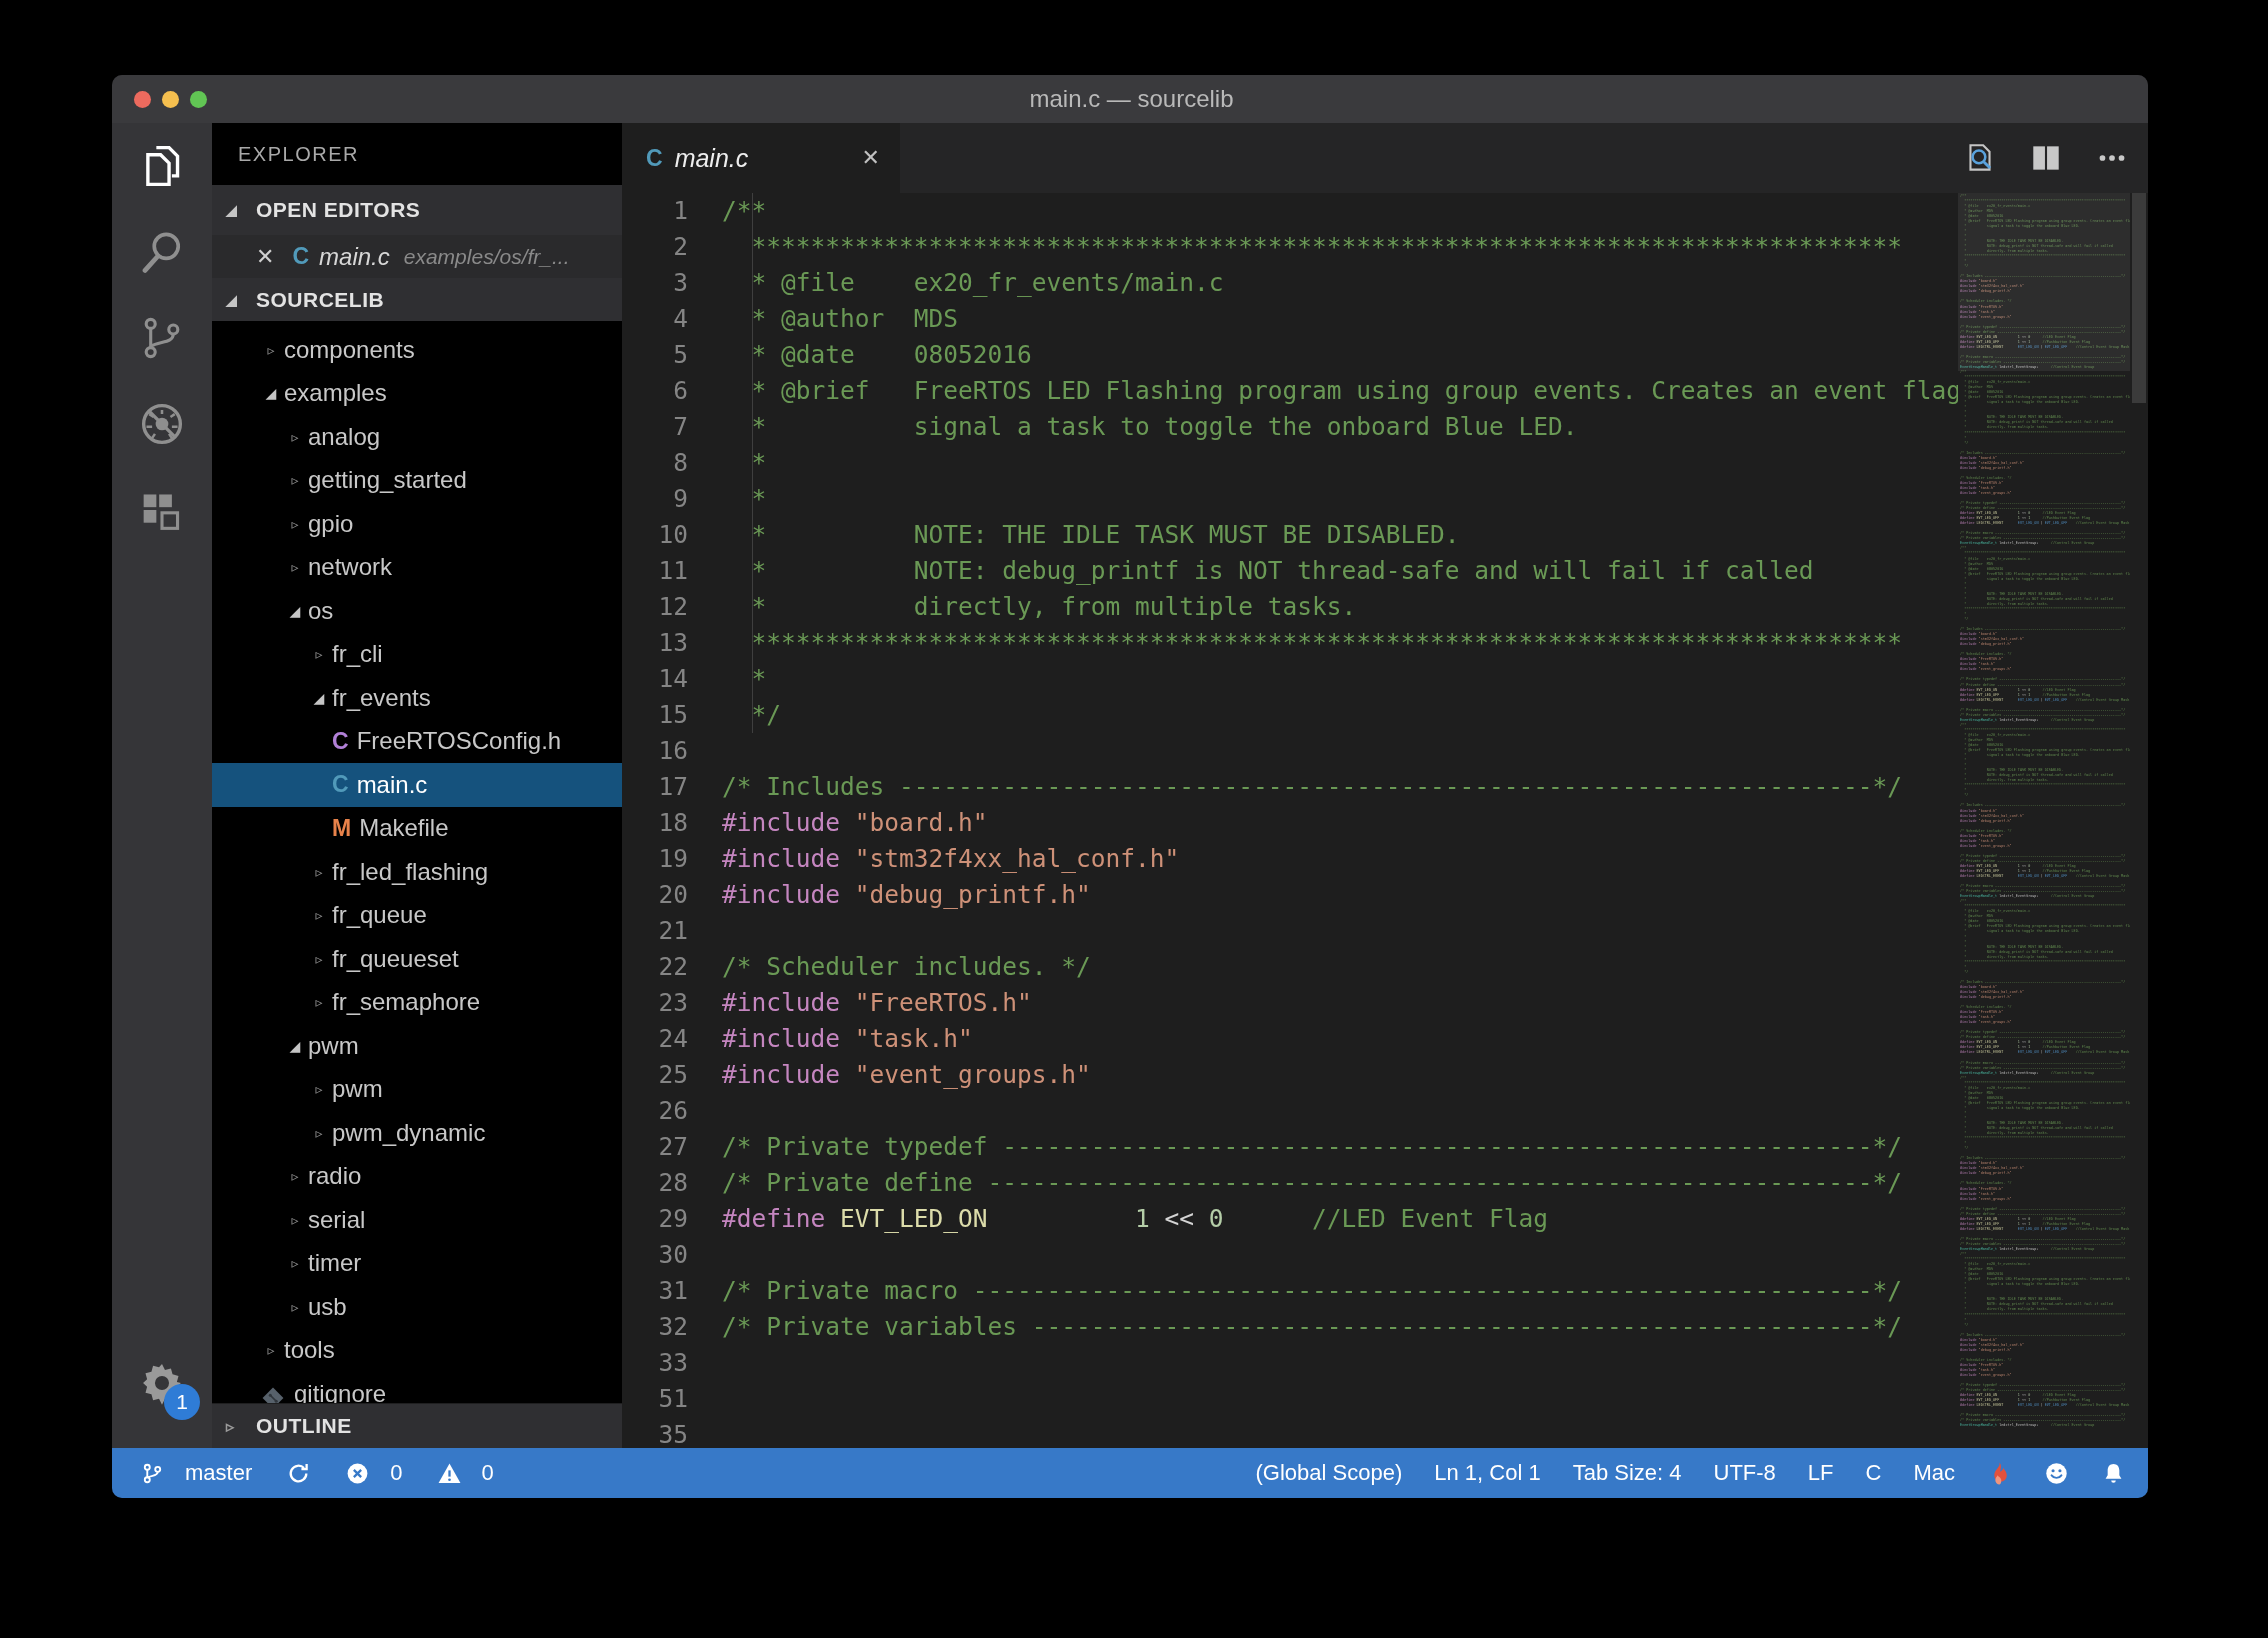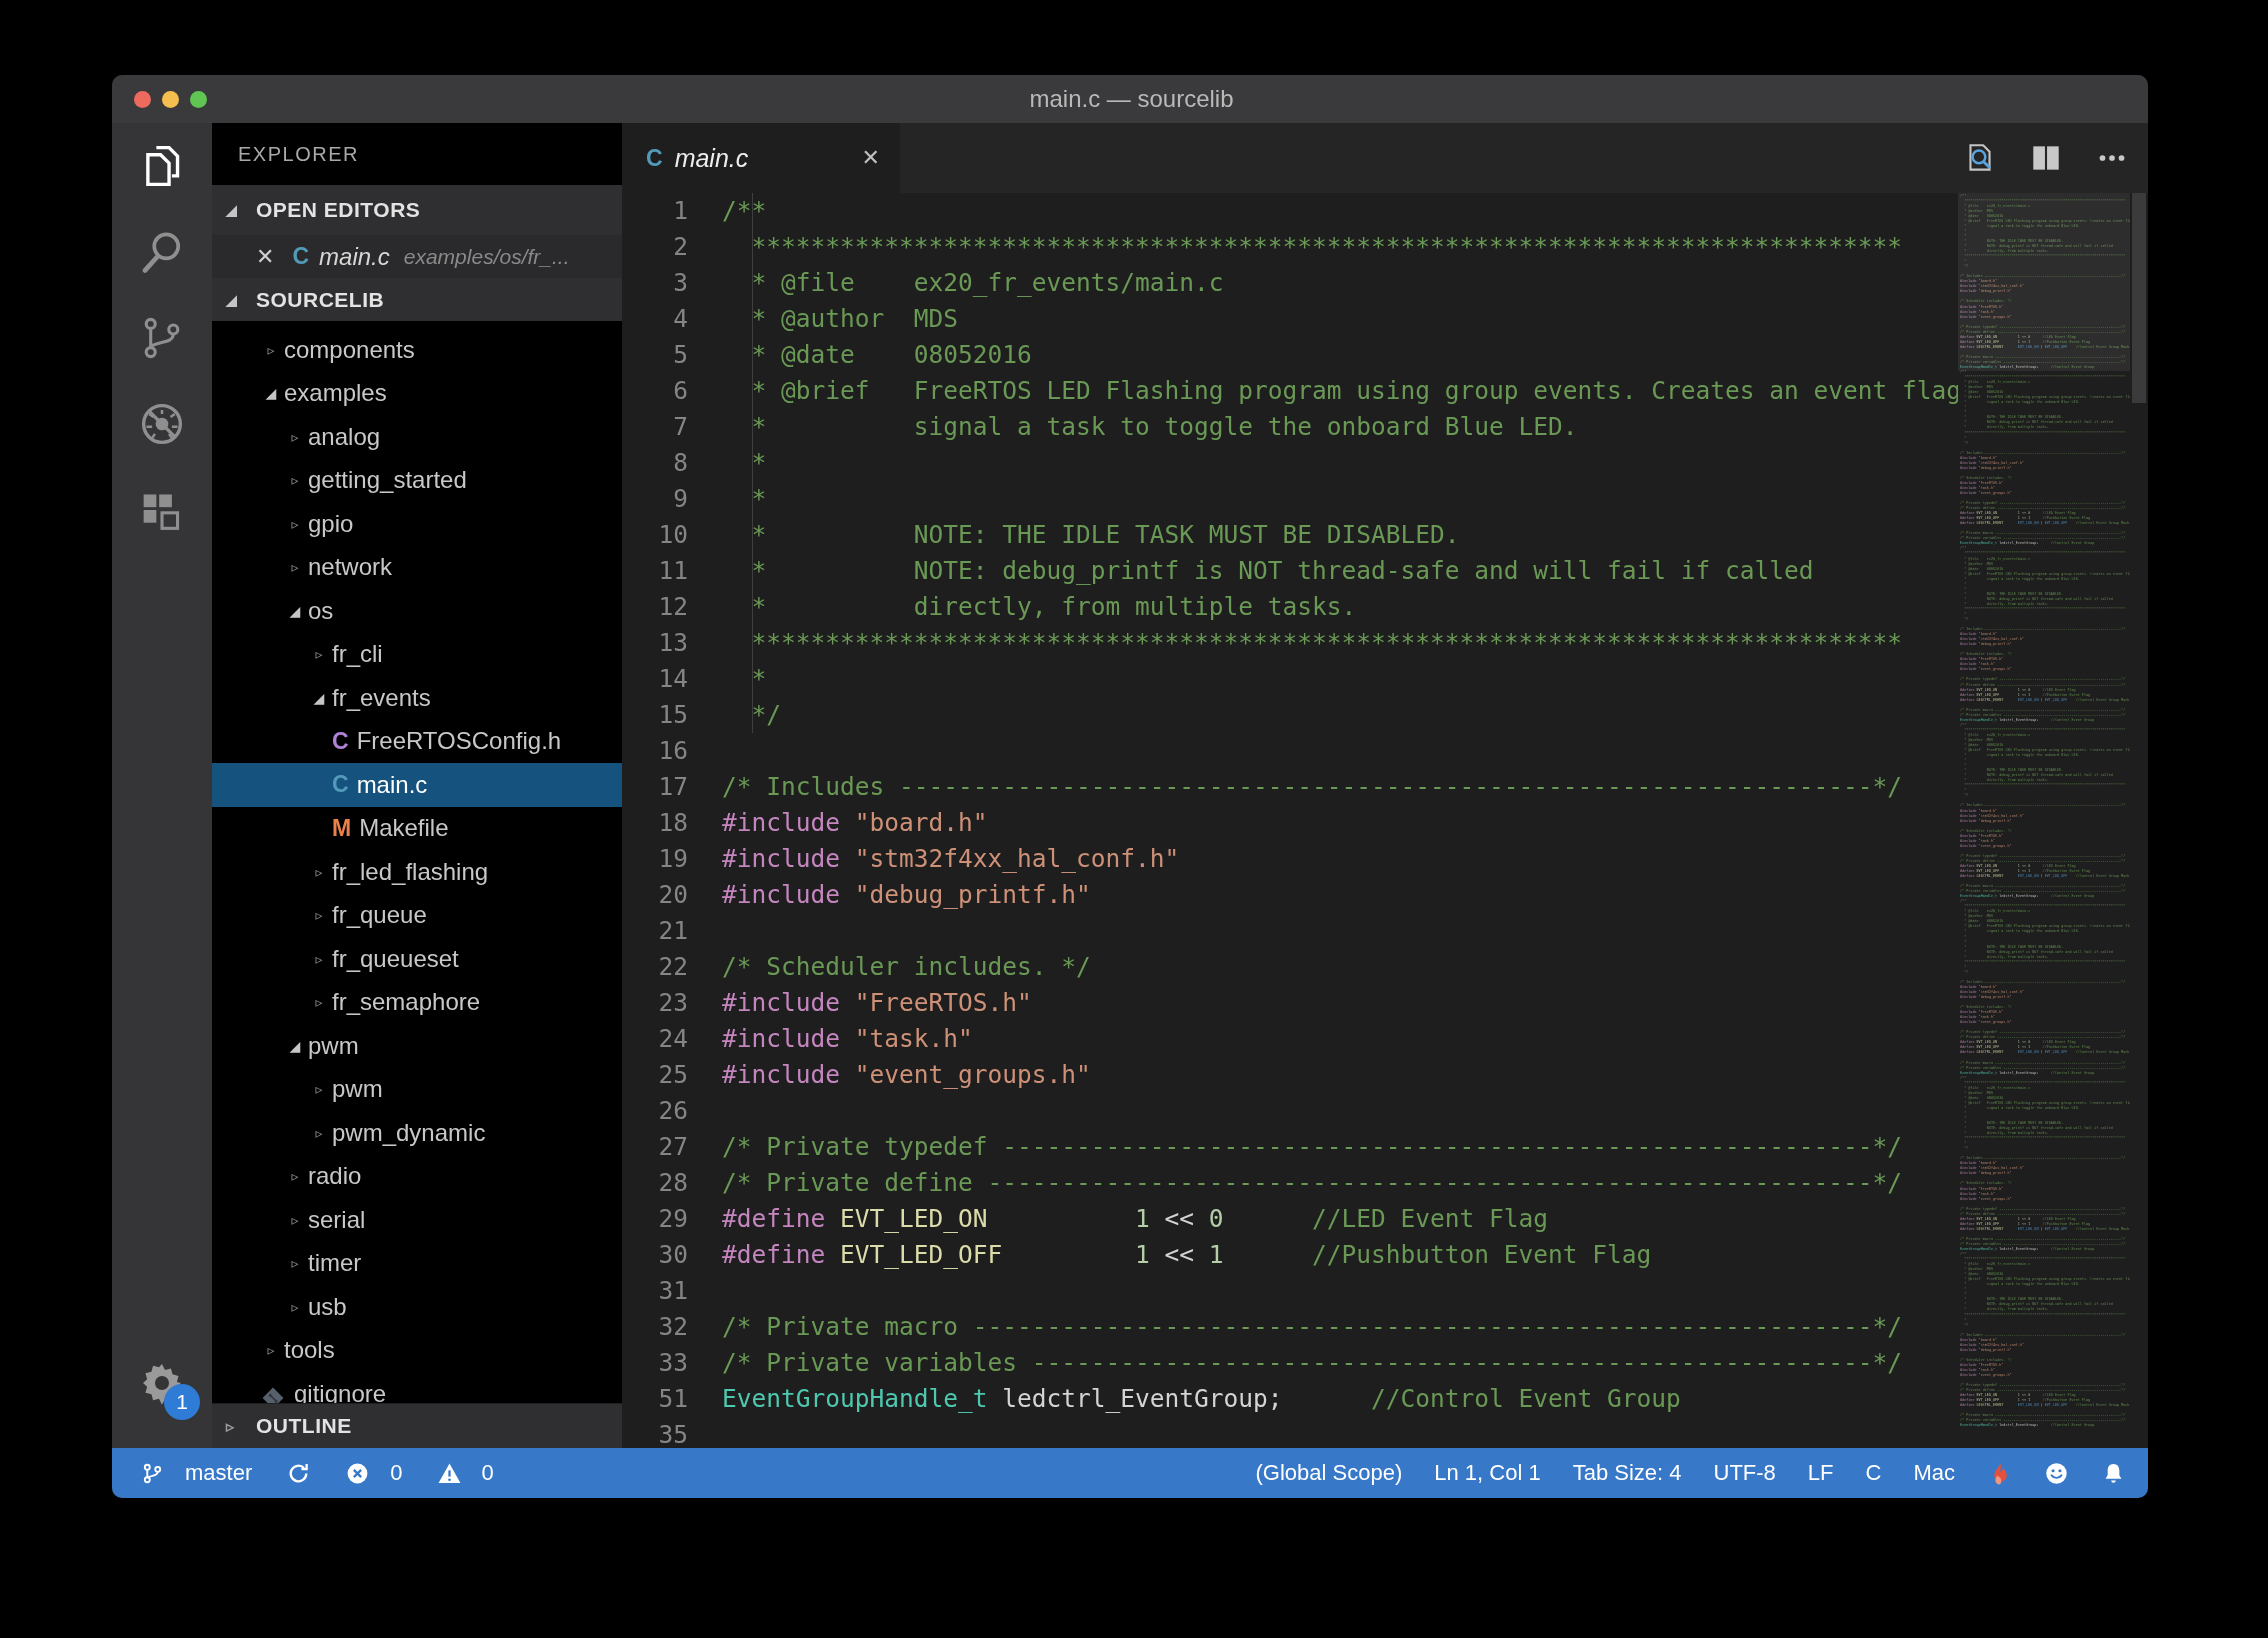--- a/index.html
+++ b/index.html
@@ -384,25 +384,23 @@
               <div class="crow"><span class="pp">#include</span><span class="tx"> </span><span class="st">"debug_printf.h"</span></div>
               <div class="crow"></div>
               <div class="crow"><span class="cm">/* Scheduler includes. */</span></div>
               <div class="crow"><span class="pp">#include</span><span class="tx"> </span><span class="st">"FreeRTOS.h"</span></div>
               <div class="crow"><span class="pp">#include</span><span class="tx"> </span><span class="st">"task.h"</span></div>
               <div class="crow"><span class="pp">#include</span><span class="tx"> </span><span class="st">"event_groups.h"</span></div>
               <div class="crow"></div>
               <div class="crow"><span class="cm">/* Private typedef -----------------------------------------------------------*/</span></div>
               <div class="crow"><span class="cm">/* Private define ------------------------------------------------------------*/</span></div>
               <div class="crow"><span class="pp">#define</span><span class="df"> EVT_LED_ON</span><span class="tx">          </span><span class="nu">1</span><span class="tx"> &lt;&lt; </span><span class="nu">0</span><span class="cm">      //LED Event Flag</span></div>
-              <div class="crow"><span class="pp">#define</span><span class="df"> EVT_LED_OFF</span><span class="tx">         </span><span class="nu">1</span><span class="tx"> &lt;&lt; </span><span class="nu">1</span><span class="cm">      //Pushbutton Event Flag</span></div>
               <div class="crow"></div>
               <div class="crow"><span class="cm">/* Private macro -------------------------------------------------------------*/</span></div>
               <div class="crow"><span class="cm">/* Private variables ---------------------------------------------------------*/</span></div>
-              <div class="crow"><span class="ty">EventGroupHandle_t</span><span class="tx"> ledctrl_EventGroup;</span><span class="cm">      //Control Event Group</span></div>
             </div>
           <div class="minimap">
             <div class="mm-content" id="mmc">
                 <div class="crow"><span class="cm">/**</span></div>
                 <div class="crow"><span class="cm">  ******************************************************************************</span></div>
                 <div class="crow"><span class="cm">  * @file    ex20_fr_events/main.c</span></div>
                 <div class="crow"><span class="cm">  * @author  MDS</span></div>
                 <div class="crow"><span class="cm">  * @date    08052016</span></div>
                 <div class="crow"><span class="cm">  * @brief   FreeRTOS LED Flashing program using group events. Creates an event flag</span></div>
                 <div class="crow"><span class="cm">  *          signal a task to toggle the onboard Blue LED.</span></div>

